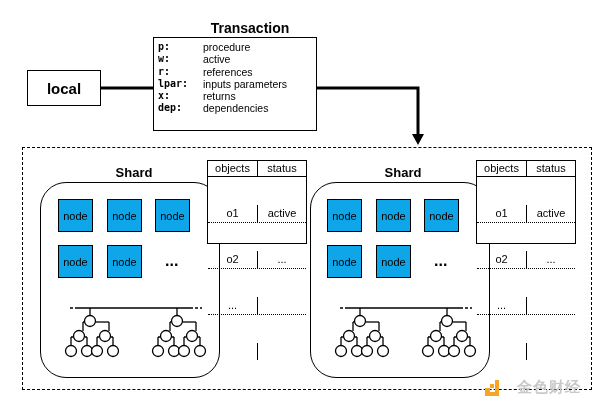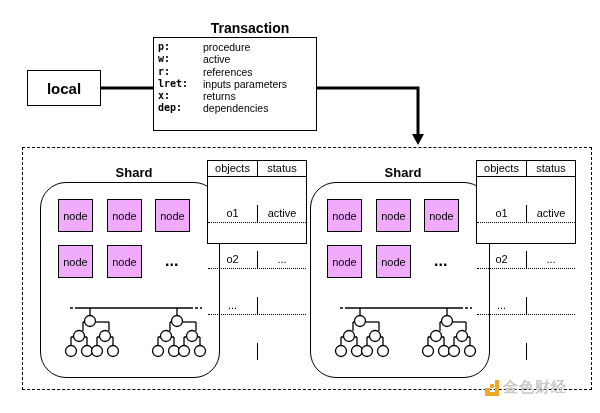--- a/index.html
+++ b/index.html
@@ -10,30 +10,30 @@
   #tx-title { left: 205px; top: 20px; width: 90px; text-align: center; }
   #tx-box { left: 153px; top: 37px; width: 164px; height: 94px; border: 1.5px solid #000; box-sizing: border-box; padding: 3px 0 0 4px; }
   .tx-row { display: flex; height: 12.3px; font-size: 10.5px; line-height: 12.3px; }
   .tx-key { font-family: "DejaVu Sans Mono", monospace; font-weight: bold; width: 45px; font-size: 10px; }
   .tx-val { font-family: "Liberation Sans", sans-serif; }
   #user-box { left: 27px; top: 70px; width: 74px; height: 36px; border: 1.5px solid #000; box-sizing: border-box;
               display: flex; align-items: center; justify-content: center; font-weight: bold; font-size: 15px; }
   #system-border { left: 22px; top: 147px; width: 570px; height: 243px; border: 1.5px dashed #000; box-sizing: border-box; }
   .shard { border: 1.5px solid #000; border-radius: 26px; box-sizing: border-box; background: #fff; }
   .shard-label { font-weight: bold; font-size: 13px; text-align: center; width: 80px; }
-  .node { width: 35px; height: 33px; border: 1.3px solid #000; box-sizing: border-box; background: #f0abfc;
+  .node { width: 35px; height: 33px; border: 1.3px solid #000; box-sizing: border-box; background: #0ea5e9;
           display: flex; align-items: center; justify-content: center; font-size: 11px; }
   .ellipsis { font-weight: bold; font-size: 16px; }
   .objtable { border: 1.3px solid #000; box-sizing: border-box; background: #fff; font-size: 11px; }
   .objtable .hdr { display: flex; border-bottom: 1.3px solid #000; height: 15px; line-height: 15px; }
   .objtable .row { display: flex; height: 17px; line-height: 16px; border-bottom: 1px dotted #000; margin-top: 28px; }
   .objtable .row.last { border-bottom: none; }
   .objtable .c1 { width: 49px; border-right: 1.3px solid #000; text-align: center; }
   .objtable .c2 { flex: 1; text-align: center; }
-  #watermark { left: 485px; top: 378px; display: flex; align-items: center; gap: 2px; }
+  #watermark { left: 485px; top: 378px; display: flex; align-items: center; gap: 16px; }
   #watermark .wm-icon { width: 16px; height: 16px; }
   #watermark .wm-text { font-size: 15px; color: #c9c9c9; font-weight: bold; letter-spacing: 1px; }
   svg.overlay { position: absolute; left: 0; top: 0; }
 </style>
 </head>
 <body>
 
 <svg class="overlay" width="600" height="413">
   <line x1="101" y1="88" x2="153" y2="88" stroke="#000" stroke-width="3"></line>
   <polyline points="317,88 418,88 418,136" fill="none" stroke="#000" stroke-width="3"></polyline>
@@ -50,21 +50,21 @@
     </div>
   <div class="tx-row">
       <span class="tx-key">w:</span>
       <span class="tx-val">active</span>
     </div>
   <div class="tx-row">
       <span class="tx-key">r:</span>
       <span class="tx-val">references</span>
     </div>
   <div class="tx-row">
-      <span class="tx-key">lret:</span>
+      <span class="tx-key">lpar:</span>
       <span class="tx-val">inputs parameters</span>
     </div>
   <div class="tx-row">
       <span class="tx-key">x:</span>
       <span class="tx-val">returns</span>
     </div>
   <div class="tx-row">
       <span class="tx-key">dep:</span>
       <span class="tx-val">dependencies</span>
     </div>

